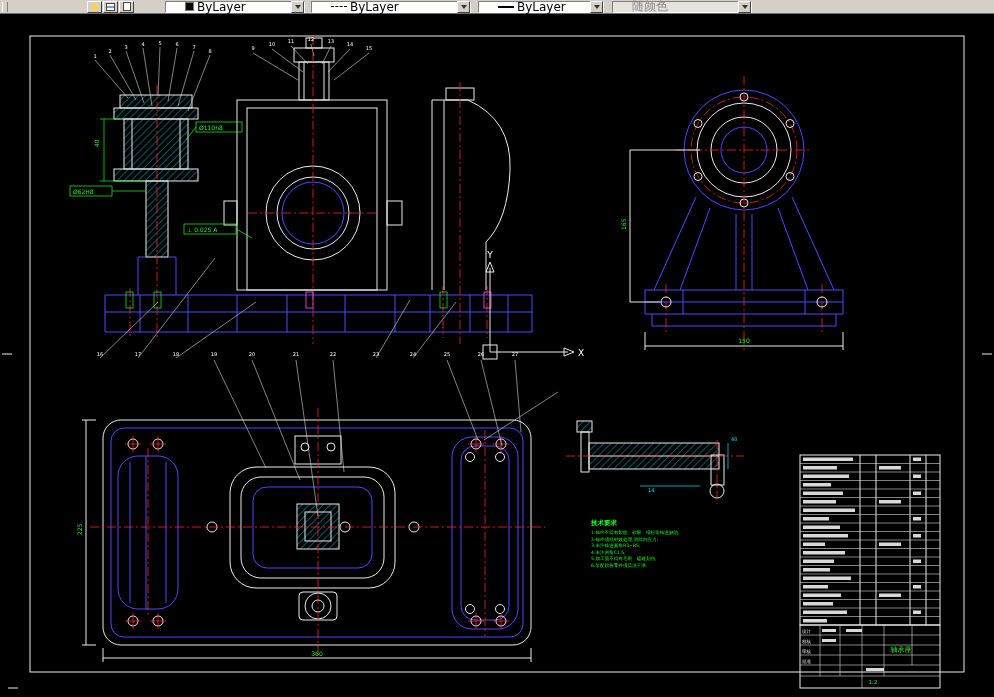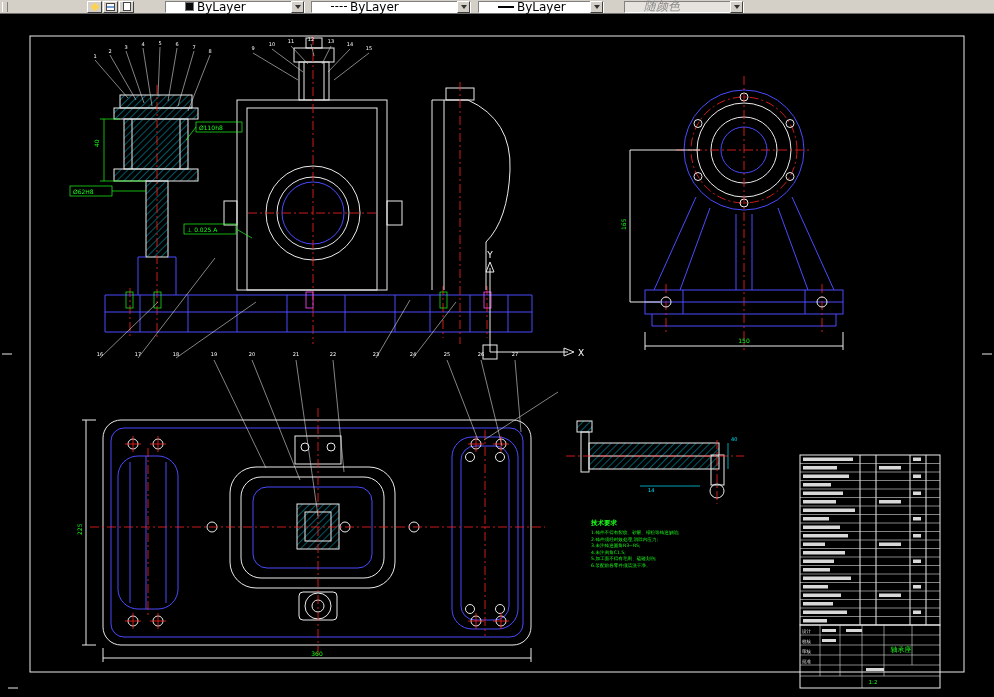--- a/index.html
+++ b/index.html
@@ -77,21 +77,21 @@
         <i class="tri"></i>
       </span>
   </div>
   <div class="combo" style="width:126px;margin-left:7px;">
     <span class="lw-sample"></span>
     <span class="combo-text">ByLayer</span>
     <span class="arrow">
         <i class="tri"></i>
       </span>
   </div>
-  <div class="combo disabled" style="width:120px;margin-left:20px;font-style:italic;">
+  <div class="combo disabled" style="width:140px;margin-left:8px;">
     <span class="combo-text">随颜色</span>
     <span class="arrow">
         <i class="tri"></i>
       </span>
   </div>
 </div>
 
 <div class="canvas">
 <svg width="994" height="683" viewBox="0 14 994 683">
   <defs>

